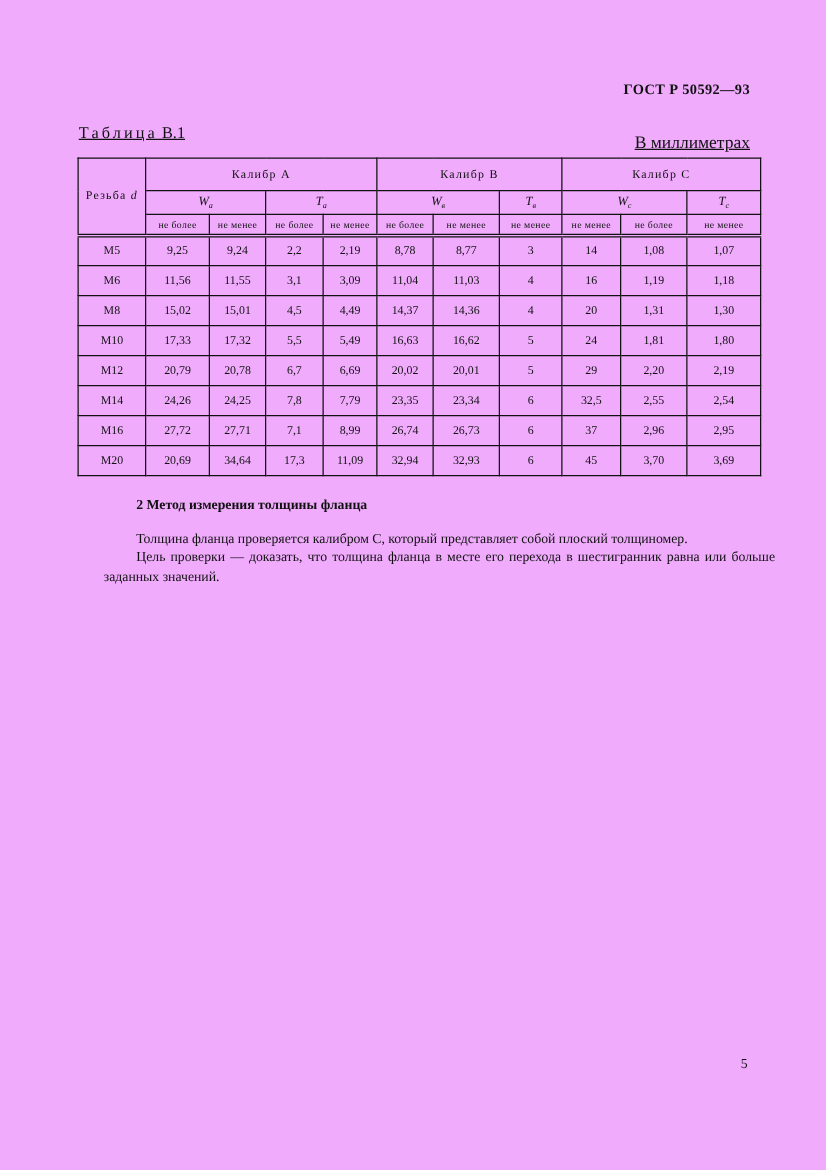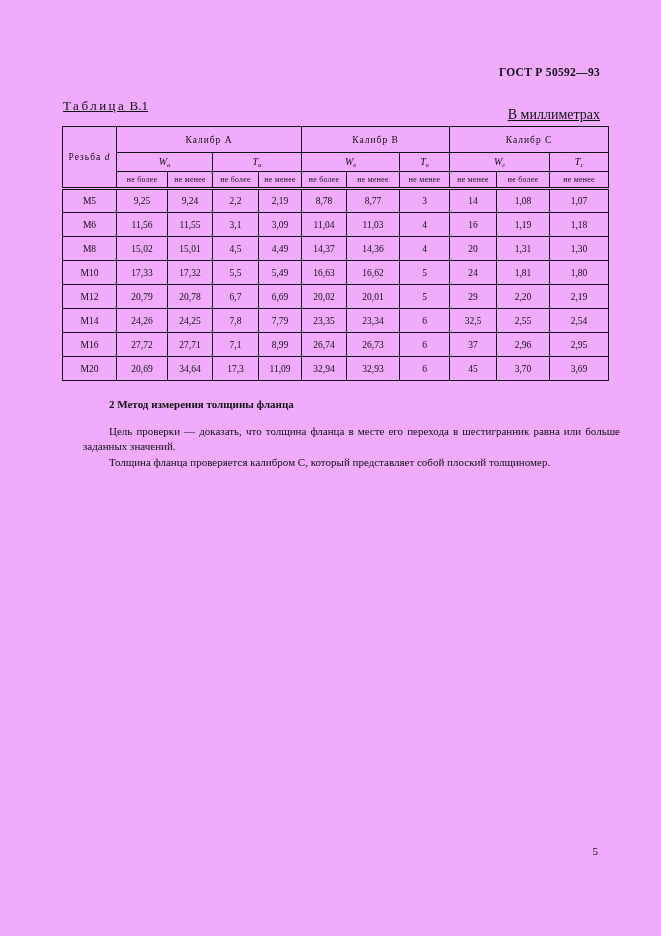--- a/index.html
+++ b/index.html
@@ -245,19 +245,19 @@
           <td>6</td>
           <td>45</td>
           <td>3,70</td>
           <td>3,69</td>
         </tr>
       </tbody>
   </table>
 
   <div class="body-section">
     <div class="section-heading">2 Метод измерения толщины фланца</div>
+    <p>Толщина фланца проверяется калибром С, который представляет собой плоский толщиномер.</p>
     <p>Цель проверки — доказать, что толщина фланца в месте его перехода в шестигранник равна или больше заданных значений.</p>
-    <p>Толщина фланца проверяется калибром С, который представляет собой плоский толщиномер.</p>
   </div>
 
   <div class="page-number">5</div>
 
 </div>
 
 </body></html>

